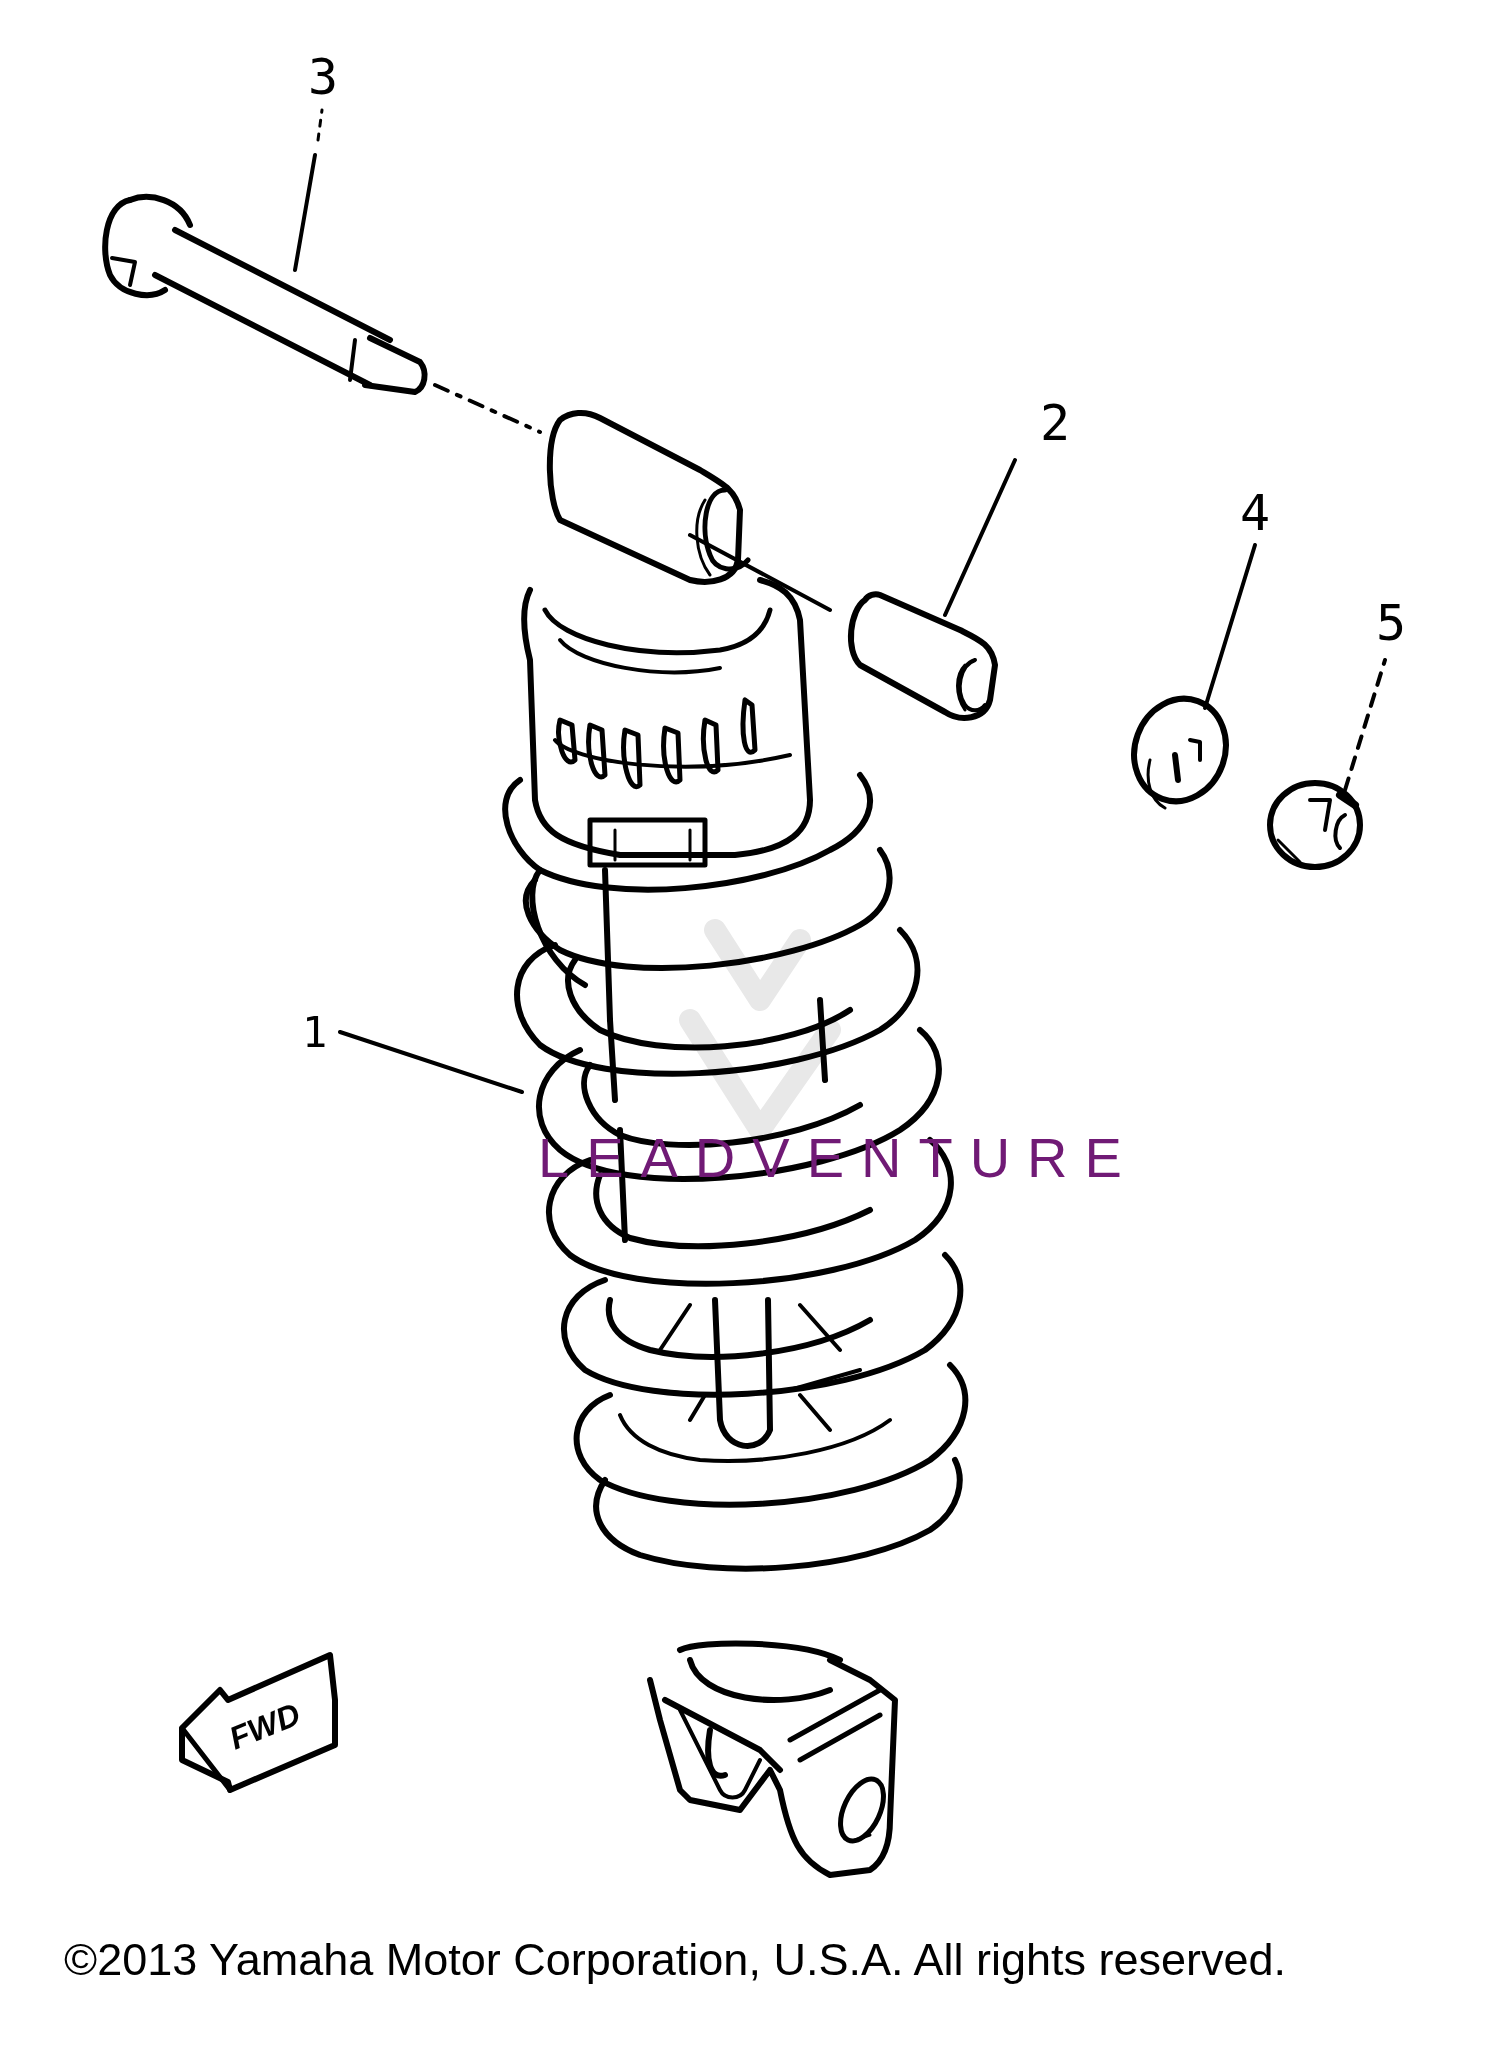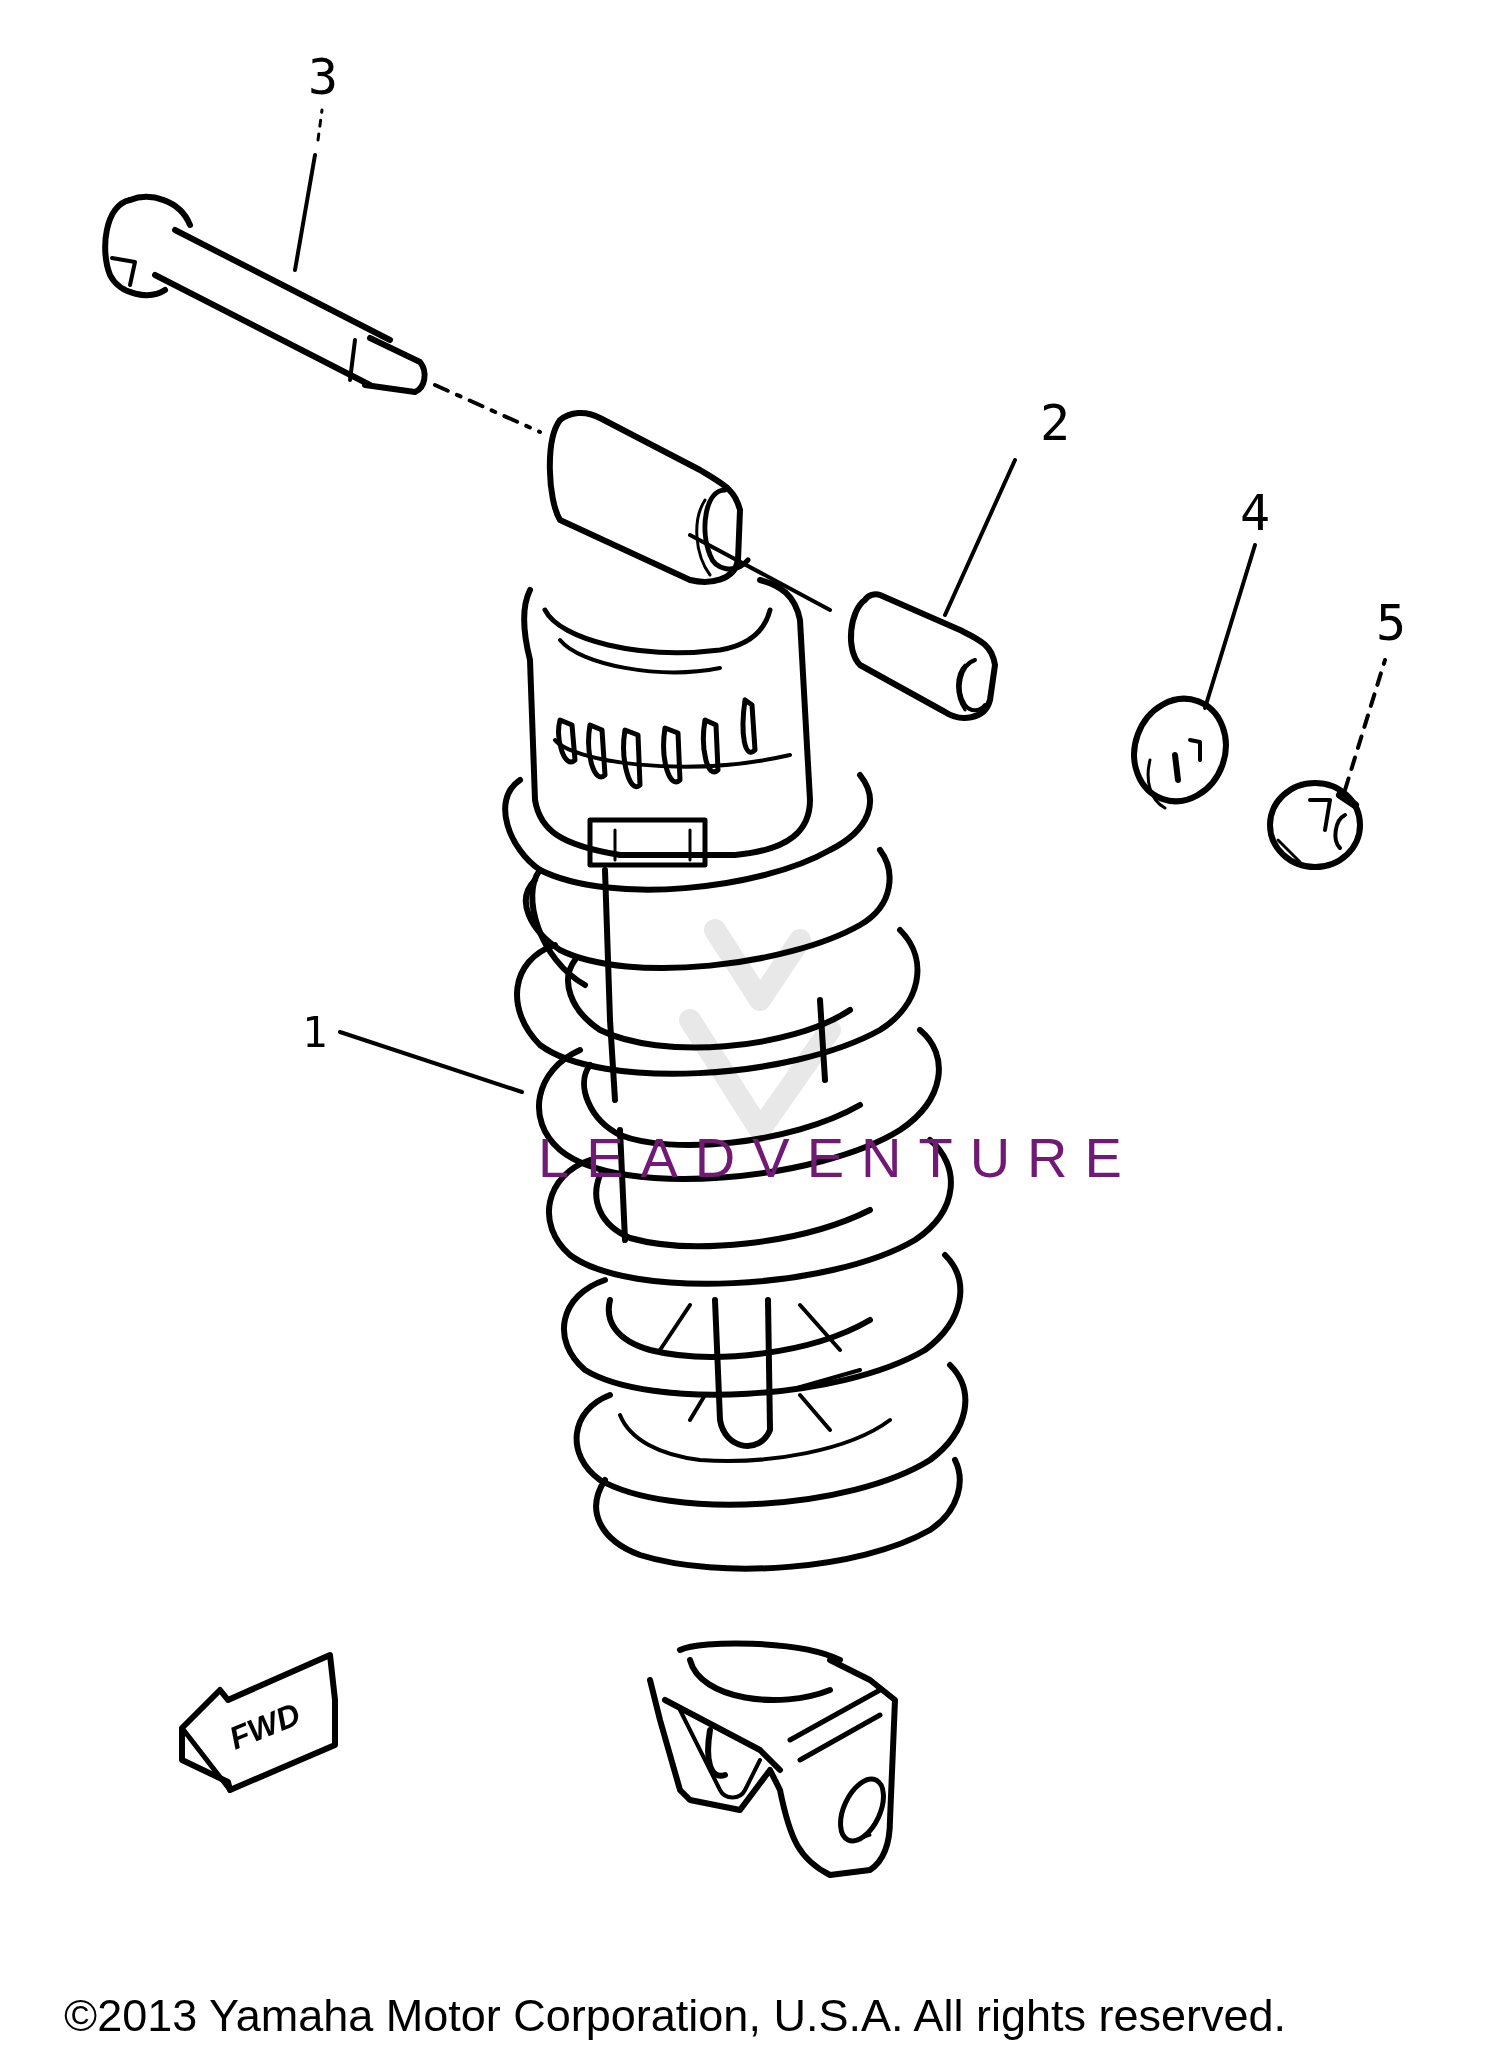--- a/index.html
+++ b/index.html
@@ -1,20 +1,20 @@
 <!DOCTYPE html>
 <html><head>
   <meta charset="utf-8">
   <style>
     html, body { margin: 0; padding: 0; background: #ffffff; }
     body { width: 1500px; height: 2049px; position: relative; overflow: hidden; font-family: "Liberation Sans", sans-serif; }
     #diagram { position: absolute; left: 0; top: 0; width: 1500px; height: 2049px; }
     .callout { position: absolute; font-family: "DejaVu Sans Mono", monospace; font-size: 50px; color: #000; line-height: 1; }
     .partcode { position: absolute; left: 163px; top: 1832px; font-family: "DejaVu Sans Mono", monospace; font-size: 46px; letter-spacing: 6px; color: #000; }
-    .copyright { position: absolute; left: 64px; top: 1990px; font-family: "Liberation Sans", sans-serif; font-size: 45px; color: #000; white-space: nowrap; }
+    .copyright { position: absolute; left: 64px; top: 1934px; font-family: "Liberation Sans", sans-serif; font-size: 45px; color: #000; white-space: nowrap; }
     .watermark { position: absolute; left: 498px; top: 1125px; font-family: "Liberation Sans", sans-serif; font-size: 56px; letter-spacing: 17px; color: #701a75; font-weight: normal; margin-left: 40px; }
     .fwd-text { font-family: "Liberation Sans", sans-serif; font-weight: bold; font-style: italic; }
   </style>
 </head>
 <body>
 
 <div id="diagram">
   <svg width="1500" height="2049" viewBox="0 0 1500 2049" xmlns="http://www.w3.org/2000/svg">
     <g fill="none" stroke="#000" stroke-width="6" stroke-linecap="round" stroke-linejoin="round">
 

